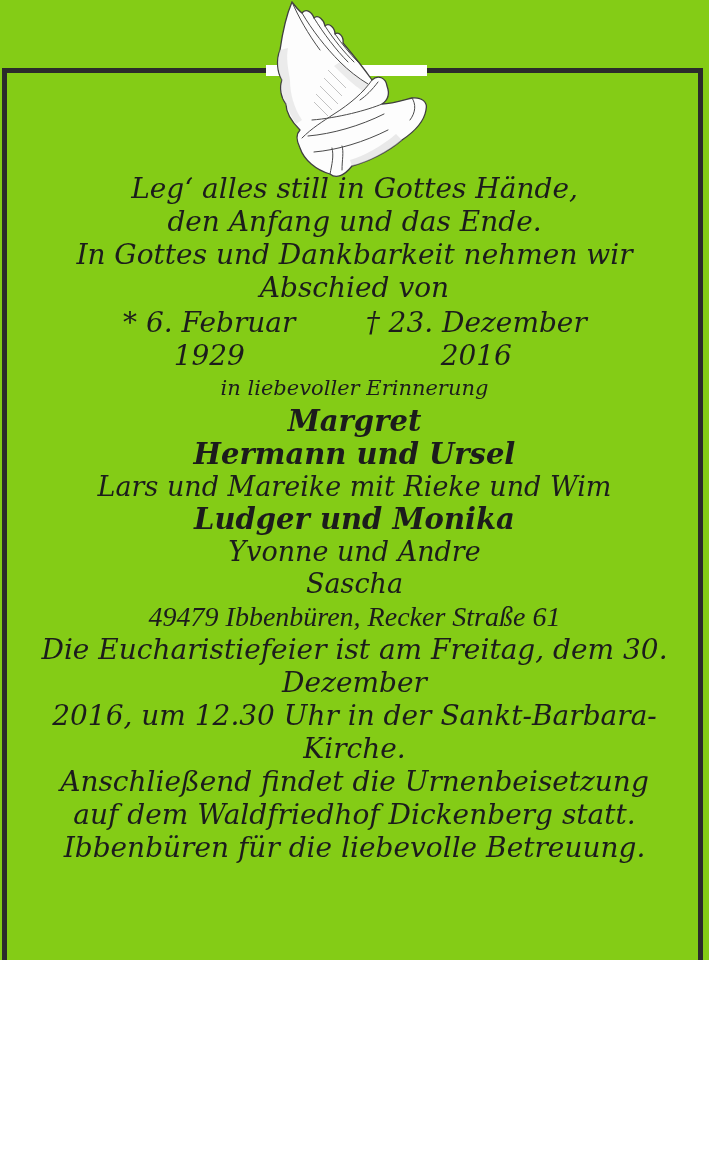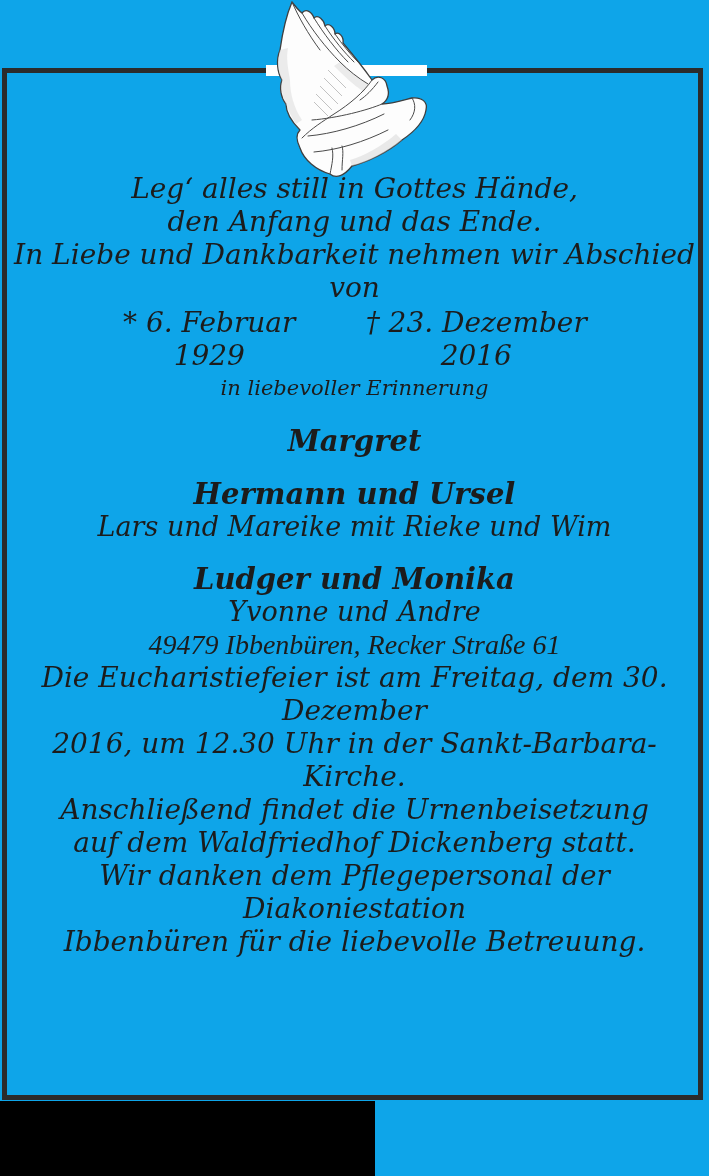--- a/index.html
+++ b/index.html
@@ -1,37 +1,37 @@
 <!DOCTYPE html>
 <html><head>
 <meta charset="utf-8">
 <title>Traueranzeige</title>
 <style>
   html,body { margin:0; padding:0; background:#fff; }
   .page {
-    position:relative; width:709px; height:1176px; background:#0ea5e9;
+    position:relative; width:709px; height:960px; background:#84cc16;
     font-family:"DejaVu Serif", serif; font-style:italic; color:#1c1c1c;
     overflow:hidden;
   }
   .frame {
     position:absolute; left:2px; top:68px; width:701px; height:1032px;
     border:5px solid #2b2b2b; box-sizing:border-box;
   }
   .border-gap { position:absolute; left:266px; top:65px; width:161px; height:11px; background:#ffffff; }
   .hands { position:absolute; left:268px; top:0px; width:170px; height:180px; }
   .content { position:absolute; left:12px; top:172px; width:685px; text-align:center; }
   .content p, .content h1 { margin:0; padding:0; }
   .line { display:block; }
   .quote { font-size:28px; line-height:33px; }
   .intro { font-size:28px; line-height:33px; margin-top:26px; }
   .name  { font-size:58px; line-height:70px; font-weight:400; margin-top:12px; letter-spacing:1px; white-space:nowrap; }
   .dates { display:flex; justify-content:space-between; width:534px; margin:2px auto 0 auto; font-size:28px; line-height:33px; }
   .remembrance { font-size:21px; line-height:33px; margin-top:30px; }
   .mourner { font-size:27px; line-height:32px; }
-  .mourner.bold { font-weight:700; font-size:29px; line-height:33px;margin-top:20px; }
+  .mourner.bold { font-weight:700; font-size:29px; line-height:33px; }
   .m-margret { margin-top:11px; }
   .m-hermann { margin-top:11px; }
   .m-lars    { margin-top:1px; }
   .m-ludger  { margin-top:9px; }
   .m-yvonne  { margin-top:3px; }
   .m-sascha  { margin-top:1px; }
   .closing { font-size:30px; line-height:34px; font-weight:700; margin-top:10px; }
   .address { font-size:28px; line-height:33px; margin-top:40px;font-family:Liberation Serif, serif; }
   .para { font-size:28px; line-height:33px; }
   .para-service { margin-top:12px; }
@@ -100,51 +100,51 @@
     </g>
   </svg>
 
   <div class="content">
 
     <p class="quote">
       <span class="line">Leg‘ alles still in Gottes Hände,</span>
       <span class="line">den Anfang und das Ende.</span>
     </p>
 
-    <p class="intro">In Liebe und Dankbarkeit nehmen wir Abschied von</p>
+    <p class="intro">In Gottes und Dankbarkeit nehmen wir Abschied von</p>
 
 
     <div class="dates">
       <span>* 6. Februar 1929</span>
       <span>† 23. Dezember 2016</span>
     </div>
 
     <p class="remembrance">in liebevoller Erinnerung</p>
 
     <p class="mourner bold m-margret">Margret</p>
     <p class="mourner bold m-hermann">Hermann und Ursel</p>
     <p class="mourner m-lars">Lars und Mareike mit Rieke und Wim</p>
     <p class="mourner bold m-ludger">Ludger und Monika</p>
     <p class="mourner m-yvonne">Yvonne und Andre</p>
+    <p class="mourner m-sascha">Sascha</p>
 
 
     <p class="address">49479 Ibbenbüren, Recker Straße 61</p>
 
     <p class="para para-service">
       <span class="line">Die Eucharistiefeier ist am Freitag, dem 30. Dezember</span>
       <span class="line">2016, um 12.30 Uhr in der Sankt-Barbara-Kirche.</span>
     </p>
 
     <p class="para para-burial">
       <span class="line">Anschließend findet die Urnenbeisetzung</span>
       <span class="line">auf dem Waldfriedhof Dickenberg statt.</span>
     </p>
 
     <p class="para para-thanks">
-      <span class="line">Wir danken dem Pflegepersonal der Diakoniestation</span>
       <span class="line">Ibbenbüren für die liebevolle Betreuung.</span>
     </p>
 
   </div>
 
   <div class="redaction"></div>
 
 </div>
 
 </body></html>

